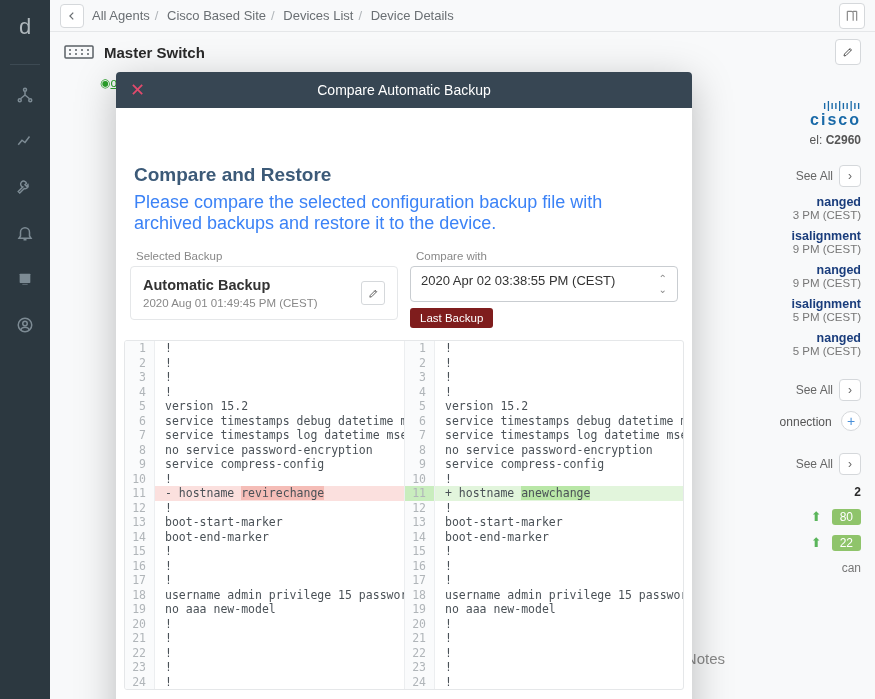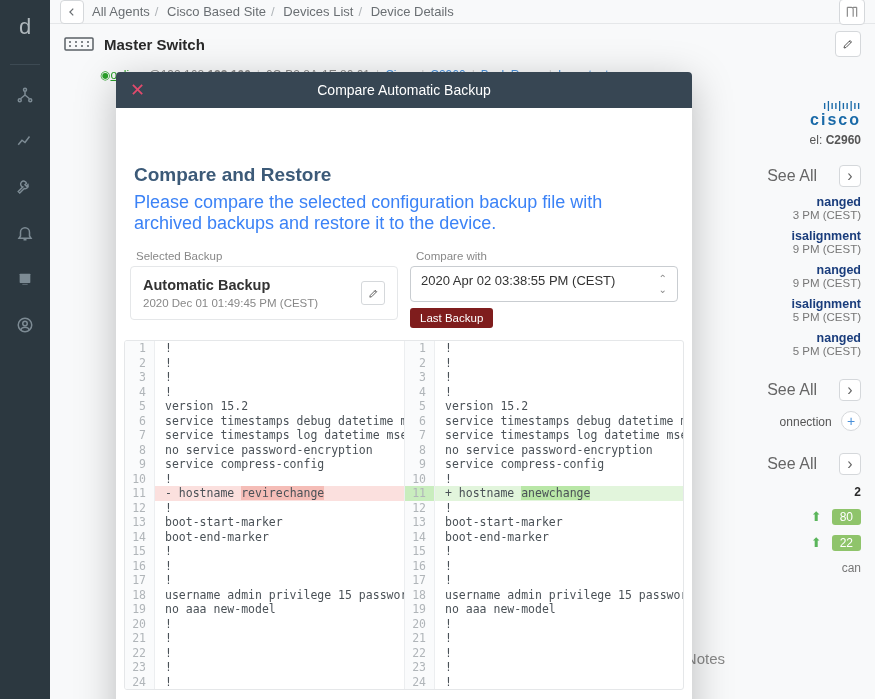--- a/index.html
+++ b/index.html
@@ -5,40 +5,40 @@
 * { box-sizing: border-box; margin: 0; padding: 0; }
 body { font-family: -apple-system, BlinkMacSystemFont, "Segoe UI", Arial, sans-serif; background: #f5f6f7; color: #2a2a2a; width: 875px; height: 699px; overflow: hidden; position: relative; }
 
 .sidebar { position: absolute; left: 0; top: 0; bottom: 0; width: 50px; background: #2c3840; display: flex; flex-direction: column; align-items: center; padding-top: 12px; }
 .sidebar-logo { width: 30px; height: 30px; display:flex; align-items:center; justify-content:center; color:#b0b8bd; font-size:22px; margin-bottom: 18px; font-weight:300;}
 .sidebar-icon { width: 40px; height: 40px; display:flex; align-items:center; justify-content:center; color:#7d8b94; margin-bottom: 6px; cursor:pointer;}
 .sidebar-divider { width: 30px; height:1px; background:#3d4a53; margin: 4px 0 10px;}
 
 .main { position: absolute; left: 50px; right: 0; top: 0; bottom: 0; background: #f8f9fa; }
 
-.topbar { height: 24px; display:flex; align-items:center; padding: 0 10px; border-bottom: 1px solid #e5e7e9;}
+.topbar { height: 32px; display:flex; align-items:center; padding: 0 10px; border-bottom: 1px solid #e5e7e9;}
 .topbar .back-btn { width:24px; height:24px; border:1px solid #d5d8db; border-radius:4px; display:flex;align-items:center;justify-content:center; color:#6a6f73; background:#fff; cursor:pointer; margin-right: 8px;}
 .breadcrumb { font-size: 13px; color:#6a6f73;}
 .breadcrumb .sep { margin:0 5px; color:#b0b5b9;}
 .topbar .help-btn { margin-left:auto; width:26px; height:26px; border:1px solid #d5d8db; border-radius:4px; display:flex;align-items:center;justify-content:center; color:#888; background:#fff; cursor:pointer;}
 
 .device-header { height: 40px; display:flex; align-items:center; padding:0 14px; gap:10px;}
 .device-icon { width:30px; height:20px;}
 .device-title { font-weight:700; font-size:15px; color:#2a2a2a;}
 .device-sub { height:22px; padding:0 14px 0 50px; display:flex; align-items:center; font-size:12px;}
 .pencil-btn { margin-left:auto; width:26px;height:26px;border:1px solid #d5d8db;border-radius:4px;background:#fff;display:flex;align-items:center;justify-content:center;cursor:pointer; color:#555;}
 .status-dot { color:#2aa02a;}
 .device-sub .gray { color:#888;}
 .device-sub .sep2 { color:#ccc; margin:0 6px;}
 .device-sub a { color:#4a90d9; text-decoration:none;}
 
 .bg-right { position:absolute; right:14px; top: 100px; width: 190px; font-size:12px;}
 .bg-brand { text-align:right; letter-spacing:2px;}
 .bg-model { text-align:right; color:#555; margin-top:4px;}
-.seeall { display:flex; align-items:center; justify-content:flex-end; margin-top:18px; font-size:16px; color:#666;gap:16px;}
+.seeall { display:flex; align-items:center; justify-content:flex-end; margin-top:18px; font-size:12px; color:#666;}
 .chev-btn{ width:22px;height:22px;border:1px solid #d5d8db;border-radius:4px;background:#fff;display:inline-flex;align-items:center;justify-content:center;margin-left:6px;color:#666;}
 .event-row { margin-top:8px; text-align:right;}
 .event-row .ev-title{ font-size:12.5px; color:#1a3d7c; font-weight:600;}
 .event-row .ev-time{ font-size:11.5px; color:#777;}
 .plus-btn { width:20px;height:20px;border:1px solid #d5d8db;border-radius:50%;background:#fff;display:inline-flex;align-items:center;justify-content:center;color:#4a90d9;font-size:14px;margin-left:6px;}
 .pill { display:inline-block; padding:1px 8px; border-radius:3px; background:#8fc46b; color:#fff; font-size:12px; margin-left:6px;}
 .up-arrow { color:#5ab55a; font-size:13px; margin-right:4px;}
 .count-row { text-align:right; margin-top:10px;}
 
 .backup-block { position:absolute; left:66px; bottom:4px; right:220px; display:flex; align-items:center; gap:12px;}
@@ -263,21 +263,21 @@
     <h2>Compare and Restore</h2>
     <p>Please compare the selected configuration backup file with archived backups and restore it to the device.</p>
   </div>
 
   <div class="modal-columns">
     <div class="mc">
       <div class="mc-label">Selected Backup</div>
       <div class="mc-box">
         <div>
           <div class="name">Automatic Backup</div>
-          <div class="date">2020 Dec 01 01:49:45 PM (CEST)</div>
+          <div class="date">2020 Aug 01 01:49:45 PM (CEST)</div>
         </div>
         <div class="pencil">
           <svg width="11" height="11" viewBox="0 0 24 24" fill="none" stroke="currentColor" stroke-width="2">
               <path d="M4 20l4-1 11-11-3-3L5 16l-1 4zM14 6l3 3"></path>
             </svg>
         </div>
       </div>
     </div>
     <div class="mc">
       <div class="mc-label">Compare with</div>

